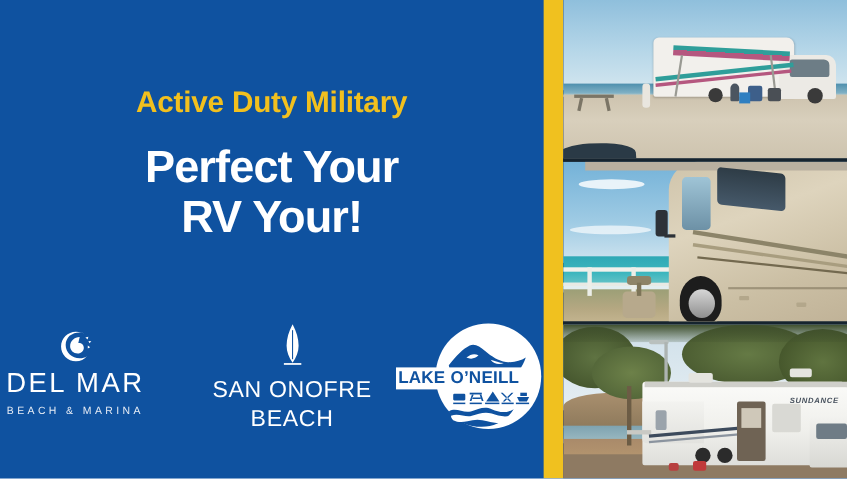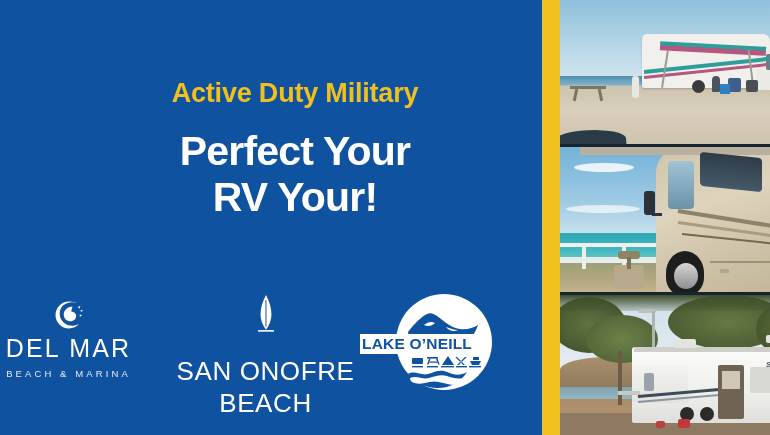--- a/index.html
+++ b/index.html
@@ -22,21 +22,20 @@
   
   .left-panel {
     position: relative;
     width: 494px;
     height: 435px;
     background: #0F52A0;
     flex: 0 0 494px;
     display: flex;
     flex-direction: column;
     align-items: center;
-    padding-left: 48px;
   }
   .eyebrow {
     margin-top: 80px;
     color: #F2C01E;
     font-size: 27px;
     font-weight: bold;
     letter-spacing: -0.2px;
     line-height: 1;
     text-align: center;
   }
@@ -90,26 +89,26 @@
     line-height: 1;
     margin-top: 8px;
     white-space: nowrap;
   }
 
   
   .logo-sanonofre { width: 135px; padding-top: 2px; }
   .surfboard-mark { width: 22px; height: 44px; }
   .sanonofre-name {
     color: #ffffff;
-    font-size: 26px;
+    font-size: 21px;
     font-weight: 300;
     letter-spacing: 0.6px;
     line-height: 1.22;
     text-align: center;
-    margin-top: 18px;
+    margin-top: 4px;
     white-space: nowrap;
   }
   .sanonofre-name .so-line { display: block; }
 
   
   .logo-lake { width: 102px; padding-top: 0px; }
   .lake-badge { width: 100px; height: 100px; }
 
   
   .divider {

